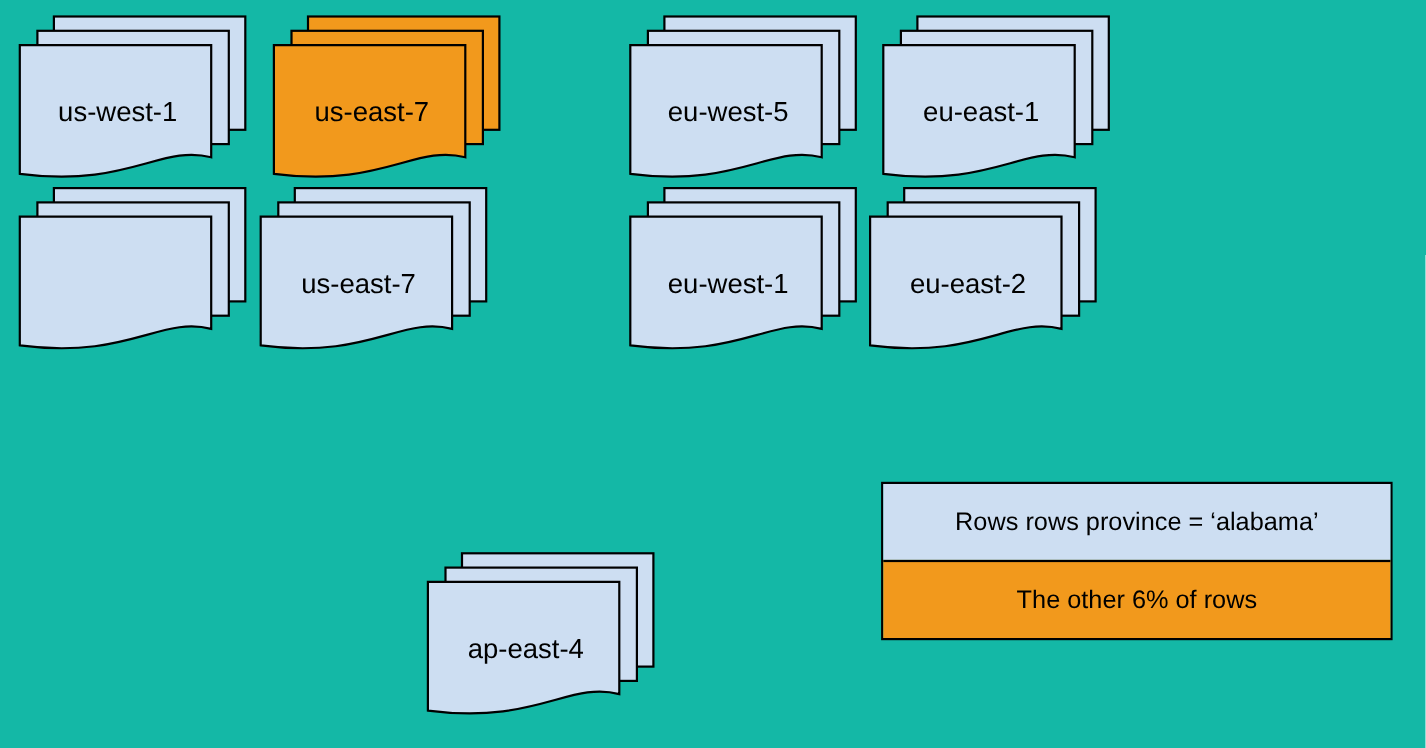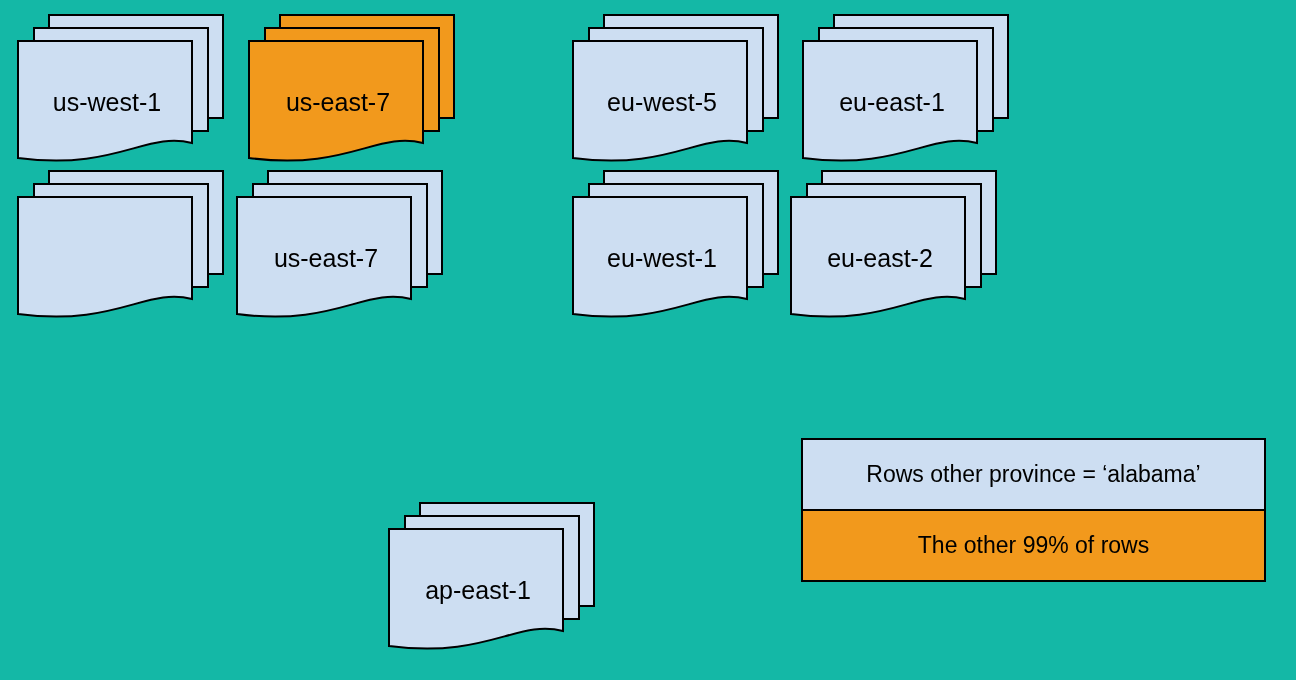--- a/index.html
+++ b/index.html
@@ -152,25 +152,25 @@
     <div class="stack-label">eu-east-2</div>
   </div>
 
 
   <div class="stack p-ape2">
     <svg width="210" height="158" viewBox="0 0 210 158">
       <rect class="doc" x="33" y="2" width="174" height="103"></rect>
       <rect class="doc" x="18" y="15" width="174" height="103"></rect>
       <path class="doc" d="M2 28 L176 28 L176 130 C130 118 100 158 2 145 Z"></path>
     </svg>
-    <div class="stack-label">ap-east-1</div>
+    <div class="stack-label">ap-east-4</div>
   </div>
 
   <div class="legend">
     <div class="legend-row" style="background: rgb(205, 222, 242);">
-      <span>Rows other province = ‘alabama’</span>
+      <span>Rows rows province = ‘alabama’</span>
     </div>
     <div class="legend-row" style="background: rgb(242, 153, 28);">
-      <span>The other 99% of rows</span>
+      <span>The other 6% of rows</span>
     </div>
   </div>
 
 </div>
 
 </body></html>

